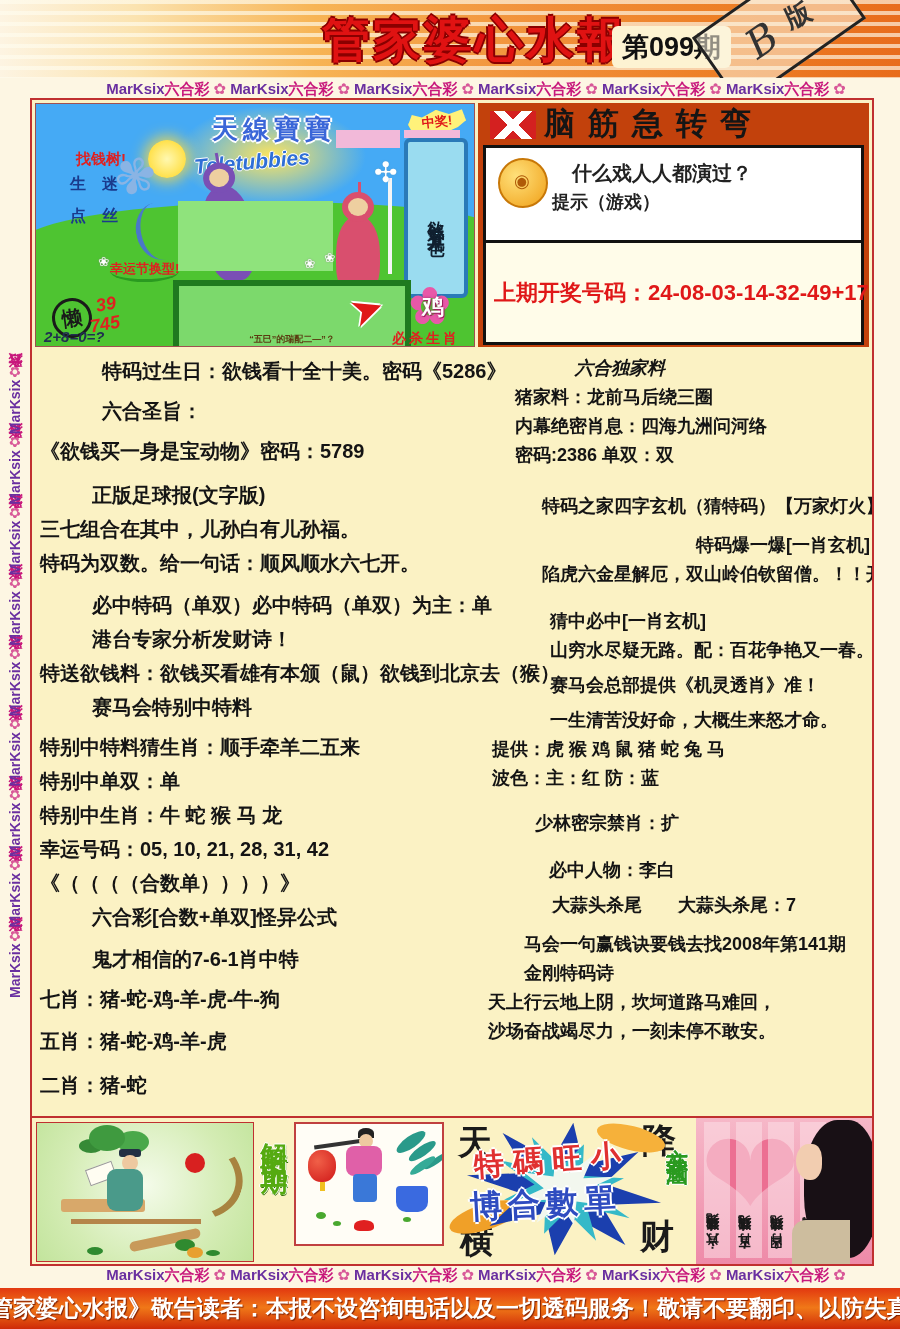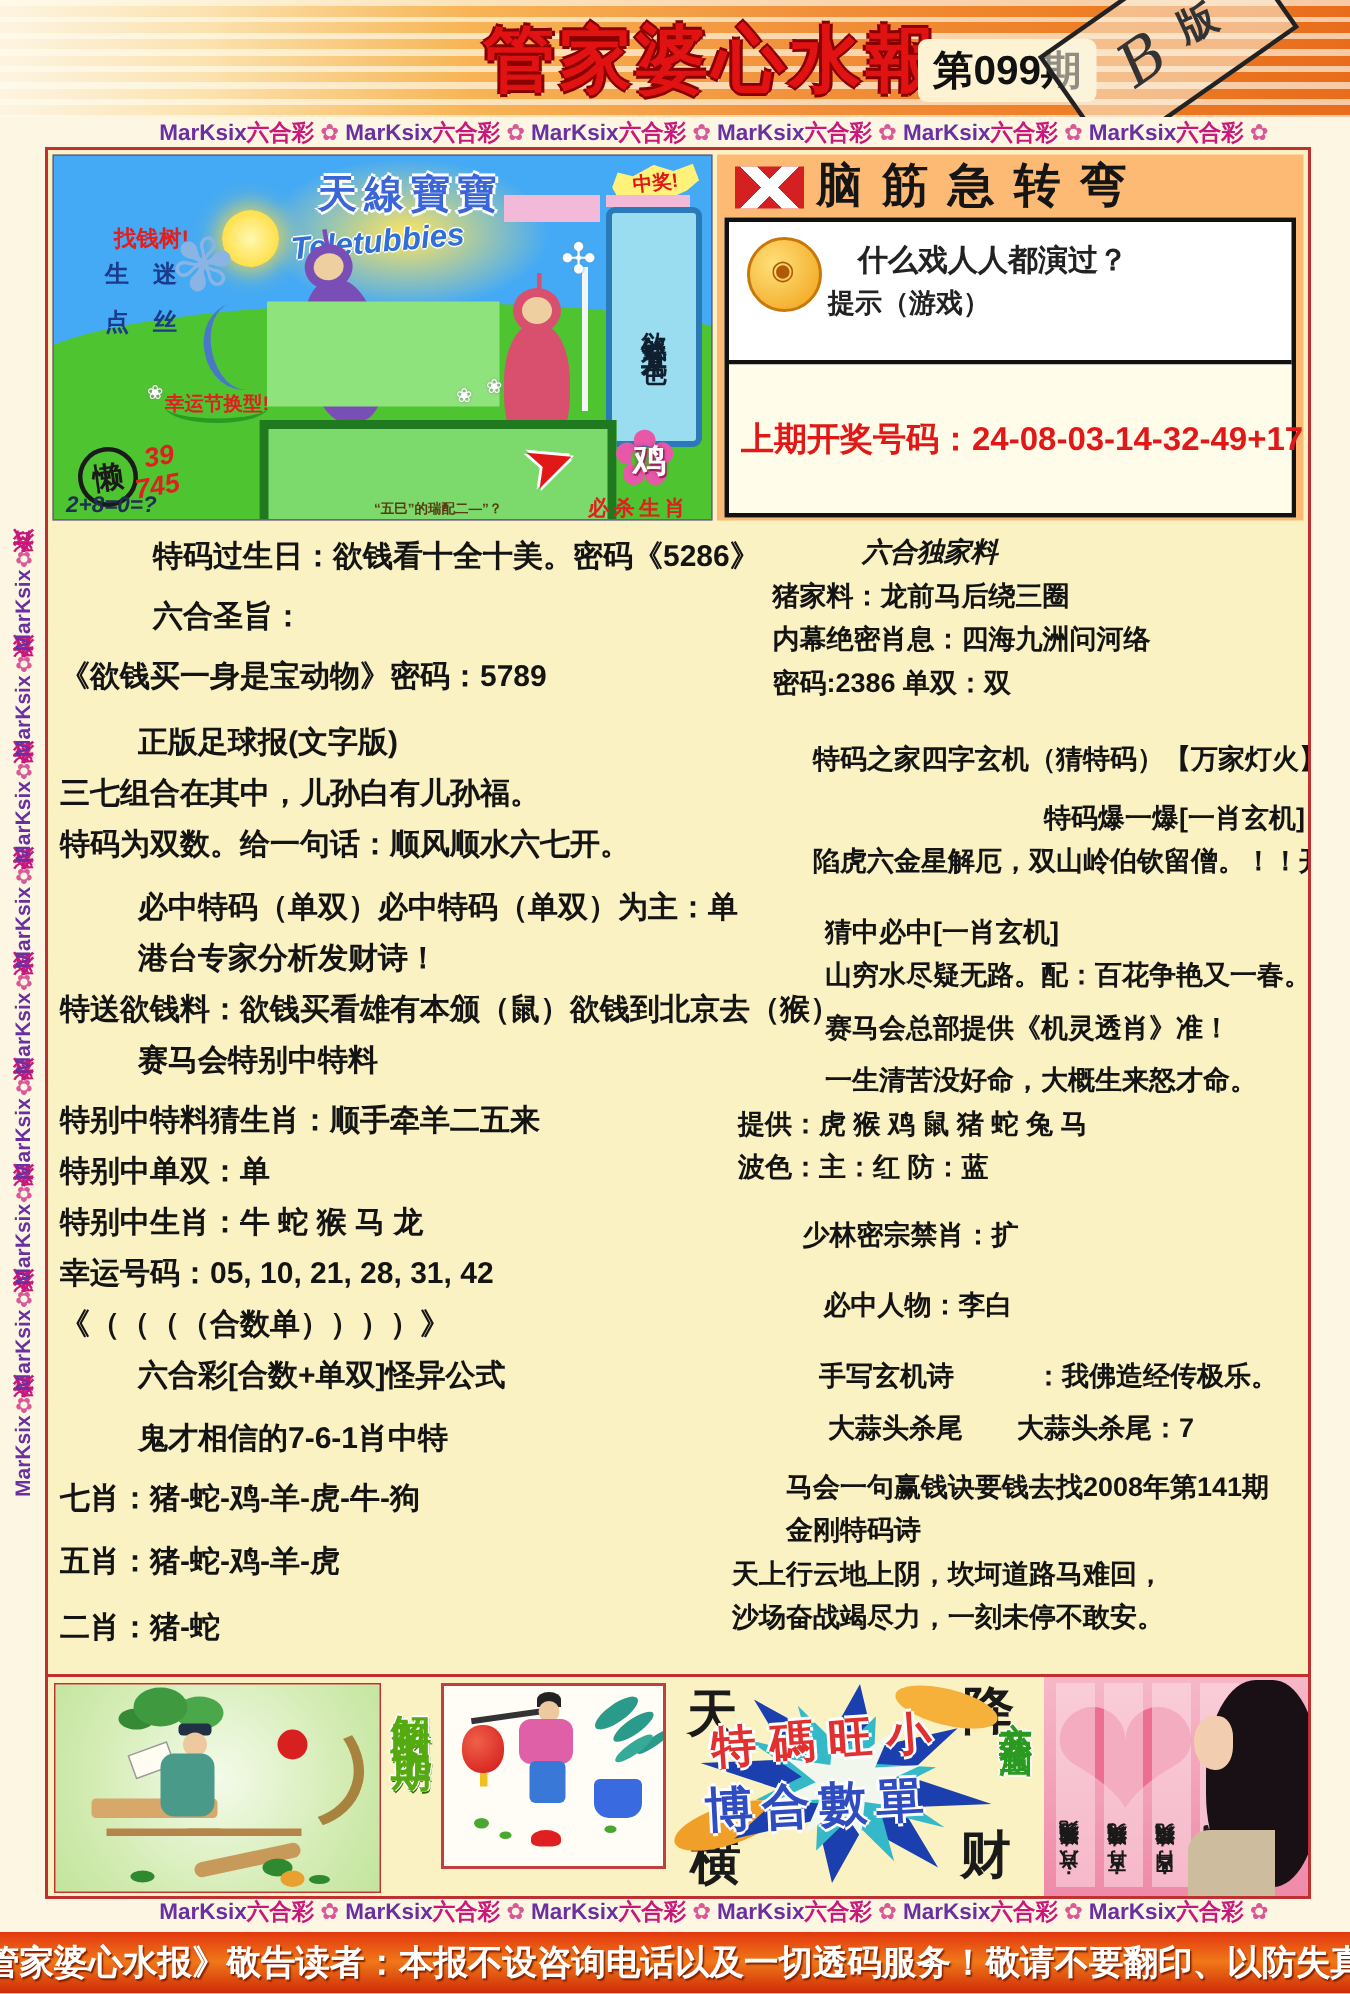--- a/index.html
+++ b/index.html
@@ -63,21 +63,21 @@
   .lazy{position:absolute;left:16px;top:194px;width:34px;height:34px;border:3px solid #1a1a1a;border-radius:50%;display:flex;align-items:center;justify-content:center;font-size:20px;font-weight:bold;color:#1a1a1a;transform:rotate(-8deg);}
   .rnum1{position:absolute;left:60px;top:190px;font-size:18px;font-weight:bold;font-style:italic;color:#e02020;transform:rotate(-10deg);}
   .rnum2{position:absolute;left:54px;top:210px;font-size:18px;font-weight:bold;font-style:italic;color:#e02020;transform:rotate(-10deg);}
   .equat{position:absolute;left:8px;top:224px;font-size:15px;font-weight:bold;font-style:italic;color:#203050;}
   .redarrow{position:absolute;left:314px;top:182px;font-size:40px;color:#e01818;transform:rotate(-20deg);text-shadow:-2px 0 #fff,2px 0 #fff,0 -2px #fff,0 2px #fff;}
   .zflower{position:absolute;left:366px;top:182px;width:64px;height:44px;}
   .zflower .pet{position:absolute;left:6px;top:-10px;font-size:52px;color:#e858a8;}
   .zflower .zi{position:absolute;left:20px;top:6px;font-size:22px;font-weight:bold;color:#fff;text-shadow:0 0 3px #a02060,1px 1px 0 #a02060;}
   .killz{position:absolute;left:356px;top:226px;font-size:14px;font-weight:bold;color:#e02020;letter-spacing:3px;}
   
-  #teaser{left:446px;top:3px;width:391px;height:244px;background:#fdba74;}
+  #teaser{left:446px;top:3px;width:391px;height:244px;background:#c2410c;}
   #teaser .flag{position:absolute;left:12px;top:8px;width:46px;height:28px;background:#d42020;
     background-image:linear-gradient(135deg,transparent 42%,#fff 42%,#fff 58%,transparent 58%),linear-gradient(45deg,transparent 42%,#fff 42%,#fff 58%,transparent 58%);}
   #teaser .thead{position:absolute;left:66px;top:0px;font-size:31px;font-weight:bold;color:#151515;letter-spacing:13px;}
   #teaser .inner{position:absolute;left:5px;top:42px;width:375px;height:194px;border:3px solid #111;background:#fff;}
   #teaser .coin{position:absolute;left:12px;top:10px;width:46px;height:46px;border-radius:50%;border:2px solid #c87808;background:radial-gradient(circle at 35% 35%,#ffe07a,#f0a018);}
   #teaser .coin i{position:absolute;left:14px;top:10px;font-style:normal;font-size:18px;color:#b05a08;}
   #teaser .q{position:absolute;left:86px;top:12px;font-size:20px;font-weight:bold;color:#222;}
   #teaser .hint{position:absolute;left:66px;top:42px;font-size:18px;font-weight:bold;color:#222;}
   #teaser .divid{position:absolute;left:0;top:92px;width:100%;border-top:3px solid #111;}
   #teaser .lower{position:absolute;left:0;top:95px;width:100%;height:99px;background:#fffce9;}
@@ -254,21 +254,20 @@
       <div class="tline" style="margin-left: 62px; margin-top: 10px; text-align: right;">特码爆一爆[一肖玄机]</div>
       <div class="tline" style="margin-left: 62px;">陷虎六金星解厄，双山岭伯钦留僧。！！开（？？）</div>
       <div class="tline" style="margin-left: 70px; margin-top: 18px;">猜中必中[一肖玄机]</div>
       <div class="tline" style="margin-left: 70px;">山穷水尽疑无路。配：百花争艳又一春。</div>
       <div class="tline" style="margin-left: 70px; margin-top: 6px;">赛马会总部提供《机灵透肖》准！</div>
       <div class="tline" style="margin-left: 70px; margin-top: 6px;">一生清苦没好命，大概生来怒才命。</div>
       <div class="tline" style="margin-left: 12px;">提供：虎 猴 鸡 鼠 猪 蛇 兔 马</div>
       <div class="tline" style="margin-left: 12px;">波色：主：红 防：蓝</div>
       <div class="tline" style="margin-left: 55px; margin-top: 16px;">少林密宗禁肖：扩</div>
       <div class="tline" style="margin-left: 69px; margin-top: 18px;">必中人物：李白</div>
-      <div class="tline" style="margin-left: 66px; margin-top: 18px;">手写玄机诗　　　：我佛造经传极乐。</div>
       <div class="tline" style="margin-left: 72px; margin-top: 6px;">大蒜头杀尾　　大蒜头杀尾：7</div>
       <div class="tline" style="margin-left: 44px; margin-top: 10px;">马会一句赢钱诀要钱去找2008年第141期</div>
       <div class="tline" style="margin-left: 44px;">金刚特码诗</div>
       <div class="tline" style="margin-left: 8px;">天上行云地上阴，坎坷道路马难回，</div>
       <div class="tline" style="margin-left: 8px;">沙场奋战竭尽力，一刻未停不敢安。</div>
     </div>
 
   <div class="abs" id="bstrip">
     <div id="paint1">
       <div class="foli"></div>

